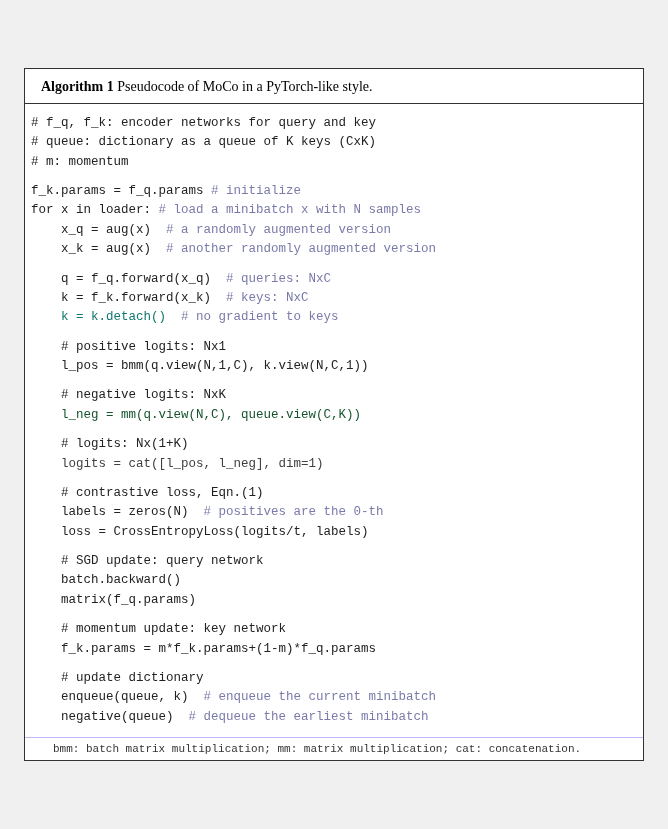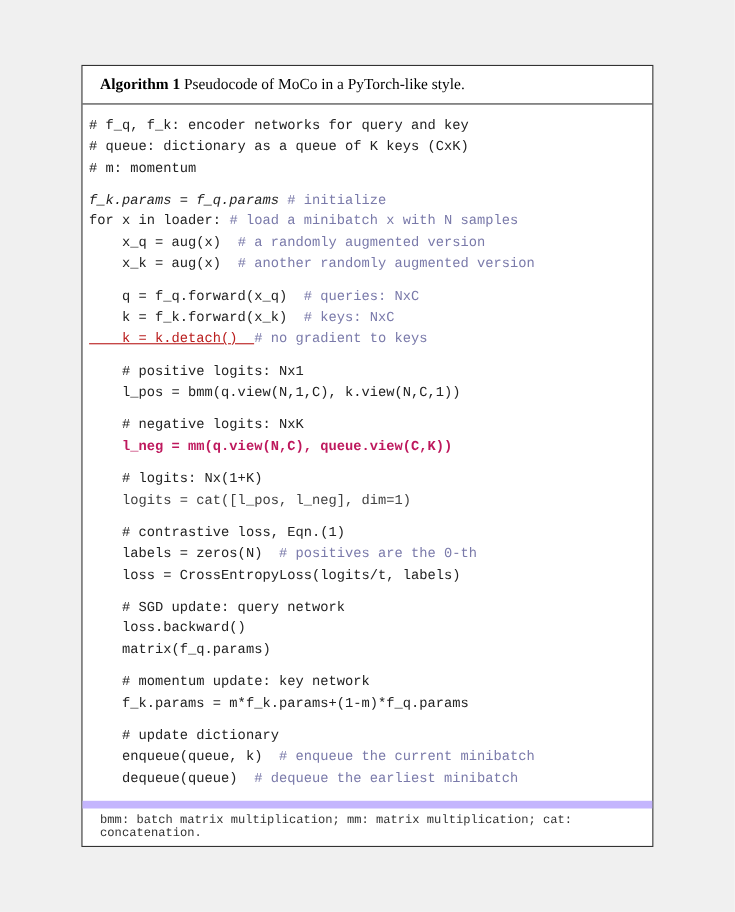--- a/index.html
+++ b/index.html
@@ -7,21 +7,21 @@
       background: #f0f0f0;
       display: flex;
       justify-content: center;
       align-items: center;
       min-height: 100vh;
       font-family: serif;
     }
     .algorithm-box {
       background: #ffffff;
       border: 1.5px solid #333;
-      width: 520px;
+      width: 620px;
       padding: 0;
       font-size: 13px;
     }
     .algorithm-header {
       border-bottom: 1.5px solid #333;
       padding: 10px 16px 8px 16px;
       font-size: 14px;
     }
     .algorithm-header .algo-label {
       font-weight: bold;
@@ -41,22 +41,22 @@
       color: #7a7aaa;
     }
     .code-line {
       color: #222;
       white-space: pre;
     }
     .blank {
       height: 10px;
     }
     .footer {
-      border-top: 7px solid #c4b5fd;
-      padding: 5px 16px;
+      border-top: 1px solid #c4b5fd;
+      padding: 5px 28px;
       font-family: 'Courier New', Courier, monospace;
       font-size: 11px;
       color: #333;
     }
   </style>
 </head>
 <body>
 
 <div class="algorithm-box">
   <div class="algorithm-header">
@@ -65,50 +65,50 @@
   </div>
   <div class="code-body">
 
     <div id="intro-comments">
         <div class="code-line comment"># f_q, f_k: encoder networks for query and key</div>
         <div class="code-line comment"># queue: dictionary as a queue of K keys (CxK)</div>
         <div class="code-line comment"># m: momentum</div>
       </div>
     <div id="code-lines">
         <div class="blank"></div>
-        <div style="white-space: pre;"><span class="code-line" style="color: rgb(34, 34, 34); font-style: italic;">f_k.params = f_q.params </span><span class="comment"># initialize</span></div>
+        <div style="white-space: pre;"><span class="code-line" style="color: rgb(34, 34, 34);">f_k.params = f_q.params </span><span class="comment"># initialize</span></div>
         <div style="white-space: pre;"><span class="code-line" style="color: rgb(34, 34, 34);">for x in loader: </span><span class="comment"># load a minibatch x with N samples</span></div>
         <div style="white-space: pre;"><span class="code-line" style="color: rgb(34, 34, 34);">    x_q = aug(x)  </span><span class="comment"># a randomly augmented version</span></div>
         <div style="white-space: pre;"><span class="code-line" style="color: rgb(34, 34, 34);">    x_k = aug(x)  </span><span class="comment"># another randomly augmented version</span></div>
         <div class="blank"></div>
         <div style="white-space: pre;"><span class="code-line" style="color: rgb(34, 34, 34);">    q = f_q.forward(x_q)  </span><span class="comment"># queries: NxC</span></div>
         <div style="white-space: pre;"><span class="code-line" style="color: rgb(34, 34, 34);">    k = f_k.forward(x_k)  </span><span class="comment"># keys: NxC</span></div>
-        <div style="white-space: pre;"><span class="code-line" style="color: #b91c1c; text-decoration: underline;">    k = k.detach()  </span><span class="comment"># no gradient to keys</span></div>
+        <div style="white-space: pre;"><span class="code-line" style="color: #0f766e;">    k = k.detach()  </span><span class="comment"># no gradient to keys</span></div>
         <div class="blank"></div>
         <div class="code-line comment">    # positive logits: Nx1</div>
         <div style="white-space: pre;"><span class="code-line" style="color: rgb(34, 34, 34);">    l_pos = bmm(q.view(N,1,C), k.view(N,C,1))</span></div>
         <div class="blank"></div>
         <div class="code-line comment">    # negative logits: NxK</div>
-        <div style="white-space: pre;"><span class="code-line" style="color: #be185d; font-weight: bold;">    l_neg = mm(q.view(N,C), queue.view(C,K))</span></div>
+        <div style="white-space: pre;"><span class="code-line" style="color: #14532d;">    l_neg = mm(q.view(N,C), queue.view(C,K))</span></div>
         <div class="blank"></div>
         <div class="code-line comment">    # logits: Nx(1+K)</div>
         <div style="white-space: pre;"><span class="code-line" style="color: #404040;">    logits = cat([l_pos, l_neg], dim=1)</span></div>
         <div class="blank"></div>
         <div class="code-line comment">    # contrastive loss, Eqn.(1)</div>
         <div style="white-space: pre;"><span class="code-line" style="color: rgb(34, 34, 34); text-align: center;">    labels = zeros(N)  </span><span class="comment"># positives are the 0-th</span></div>
         <div style="white-space: pre;"><span class="code-line" style="color: rgb(34, 34, 34);">    loss = CrossEntropyLoss(logits/t, labels)</span></div>
         <div class="blank"></div>
         <div class="code-line comment">    # SGD update: query network</div>
-        <div style="white-space: pre;"><span class="code-line" style="color: rgb(34, 34, 34);">    loss.backward()</span></div>
+        <div style="white-space: pre;"><span class="code-line" style="color: rgb(34, 34, 34);">    batch.backward()</span></div>
         <div style="white-space: pre;"><span class="code-line" style="color: rgb(34, 34, 34);">    matrix(f_q.params)</span></div>
         <div class="blank"></div>
         <div class="code-line comment">    # momentum update: key network</div>
         <div style="white-space: pre;"><span class="code-line" style="color: rgb(34, 34, 34);">    f_k.params = m*f_k.params+(1-m)*f_q.params</span></div>
         <div class="blank"></div>
         <div class="code-line comment">    # update dictionary</div>
         <div style="white-space: pre;"><span class="code-line" style="color: rgb(34, 34, 34);">    enqueue(queue, k)  </span><span class="comment"># enqueue the current minibatch</span></div>
-        <div style="white-space: pre;"><span class="code-line" style="color: rgb(34, 34, 34);">    dequeue(queue)  </span><span class="comment"># dequeue the earliest minibatch</span></div>
+        <div style="white-space: pre;"><span class="code-line" style="color: rgb(34, 34, 34);">    negative(queue)  </span><span class="comment"># dequeue the earliest minibatch</span></div>
       </div>
   </div>
   <div class="footer">
     <span>bmm: batch matrix multiplication; mm: matrix multiplication; cat: concatenation.</span>
   </div>
 </div>
 
 </body></html>

